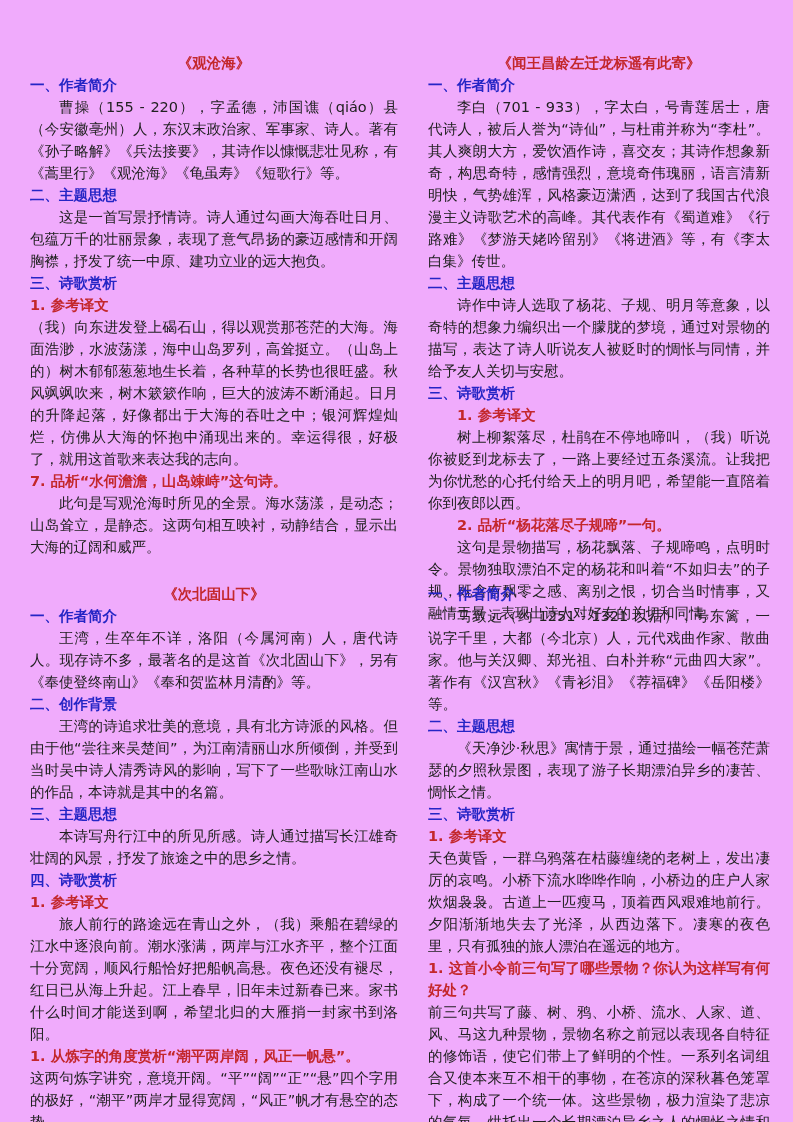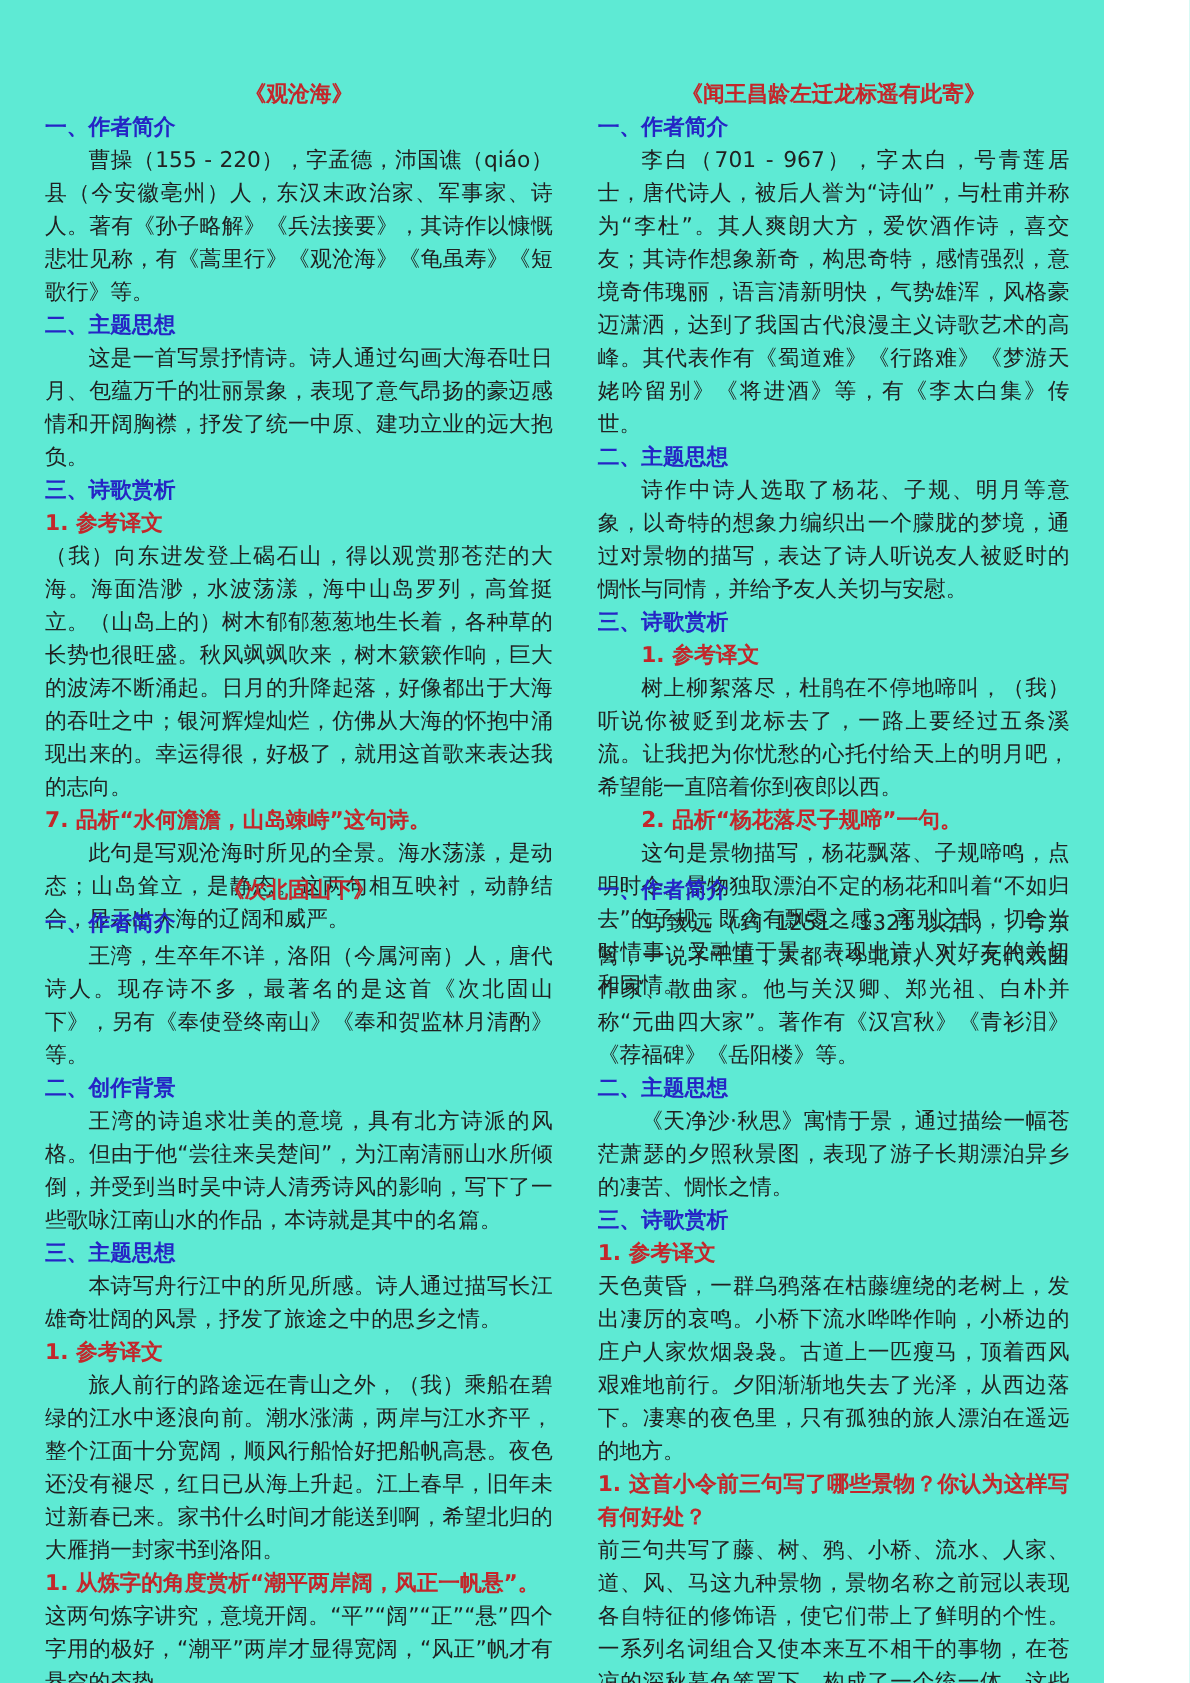--- a/index.html
+++ b/index.html
@@ -1,20 +1,20 @@
 <!DOCTYPE html>
 <html><head>
 <meta charset="utf-8">
 <style>
   html,body{margin:0;padding:0;background:#ffffff;}
   .page{
-    width:736px;height:1122px;box-sizing:border-box;
+    width:793px;height:1122px;box-sizing:border-box;
     padding:52px 23px 16px 30px;
     display:flex;gap:30px;
-    background:#5eead4;
+    background:#f0abfc;
     font-family:"DejaVu Sans","Liberation Sans",sans-serif;
     font-size:14.5px;line-height:22px;color:#212121;
   }
   .col{display:flex;flex-direction:column;}
   .col-left{width:368px;}
   .col-right{width:342px;}
   .section-top{min-height:531px;}
   .ttl{text-align:center;font-weight:bold;color:#c3272b;}
   .hdr{color:#2525c5;font-weight:bold;}
   .sub{color:#c3272b;font-weight:bold;text-align:justify;}
@@ -42,34 +42,35 @@
     </section>
 
     <section>
       <div class="ttl">《次北固山下》</div>
       <div class="hdr">一、作者简介</div>
       <p class="para ind">王湾，生卒年不详，洛阳（今属河南）人，唐代诗人。现存诗不多，最著名的是这首《次北固山下》，另有《奉使登终南山》《奉和贺监林月清酌》等。</p>
       <div class="hdr">二、创作背景</div>
       <p class="para ind">王湾的诗追求壮美的意境，具有北方诗派的风格。但由于他“尝往来吴楚间”，为江南清丽山水所倾倒，并受到当时吴中诗人清秀诗风的影响，写下了一些歌咏江南山水的作品，本诗就是其中的名篇。</p>
       <div class="hdr">三、主题思想</div>
       <p class="para ind">本诗写舟行江中的所见所感。诗人通过描写长江雄奇壮阔的风景，抒发了旅途之中的思乡之情。</p>
+      <div class="hdr">四、诗歌赏析</div>
       <div class="sub">1. 参考译文</div>
       <p class="para ind">旅人前行的路途远在青山之外，（我）乘船在碧绿的江水中逐浪向前。潮水涨满，两岸与江水齐平，整个江面十分宽阔，顺风行船恰好把船帆高悬。夜色还没有褪尽，红日已从海上升起。江上春早，旧年未过新春已来。家书什么时间才能送到啊，希望北归的大雁捎一封家书到洛阳。</p>
       <div class="sub">1. 从炼字的角度赏析“潮平两岸阔，风正一帆悬”。</div>
       <p class="para">这两句炼字讲究，意境开阔。“平”“阔”“正”“悬”四个字用的极好，“潮平”两岸才显得宽阔，“风正”帆才有悬空的态势。</p>
     </section>
 
   </div>
 
   <div class="col col-right">
 
     <section class="section-top">
       <div class="ttl">《闻王昌龄左迁龙标遥有此寄》</div>
       <div class="hdr">一、作者简介</div>
-      <p class="para ind">李白（701 - 967），字太白，号青莲居士，唐代诗人，被后人誉为“诗仙”，与杜甫并称为“李杜”。其人爽朗大方，爱饮酒作诗，喜交友；其诗作想象新奇，构思奇特，感情强烈，意境奇伟瑰丽，语言清新明快，气势雄浑，风格豪迈潇洒，达到了我国古代浪漫主义诗歌艺术的高峰。其代表作有《蜀道难》《行路难》《梦游天姥吟留别》《将进酒》等，有《李太白集》传世。</p>
+      <p class="para ind">李白（701 - 933），字太白，号青莲居士，唐代诗人，被后人誉为“诗仙”，与杜甫并称为“李杜”。其人爽朗大方，爱饮酒作诗，喜交友；其诗作想象新奇，构思奇特，感情强烈，意境奇伟瑰丽，语言清新明快，气势雄浑，风格豪迈潇洒，达到了我国古代浪漫主义诗歌艺术的高峰。其代表作有《蜀道难》《行路难》《梦游天姥吟留别》《将进酒》等，有《李太白集》传世。</p>
       <div class="hdr">二、主题思想</div>
       <p class="para ind">诗作中诗人选取了杨花、子规、明月等意象，以奇特的想象力编织出一个朦胧的梦境，通过对景物的描写，表达了诗人听说友人被贬时的惆怅与同情，并给予友人关切与安慰。</p>
       <div class="hdr">三、诗歌赏析</div>
       <div class="sub ind">1. 参考译文</div>
       <p class="para ind">树上柳絮落尽，杜鹃在不停地啼叫，（我）听说你被贬到龙标去了，一路上要经过五条溪流。让我把为你忧愁的心托付给天上的明月吧，希望能一直陪着你到夜郎以西。</p>
       <div class="sub ind">2. 品析“杨花落尽子规啼”一句。</div>
       <p class="para ind">这句是景物描写，杨花飘落、子规啼鸣，点明时令。景物独取漂泊不定的杨花和叫着“不如归去”的子规，既含有飘零之感、离别之恨，切合当时情事，又融情于景，表现出诗人对好友的关切和同情。</p>
     </section>
 
     <section>

